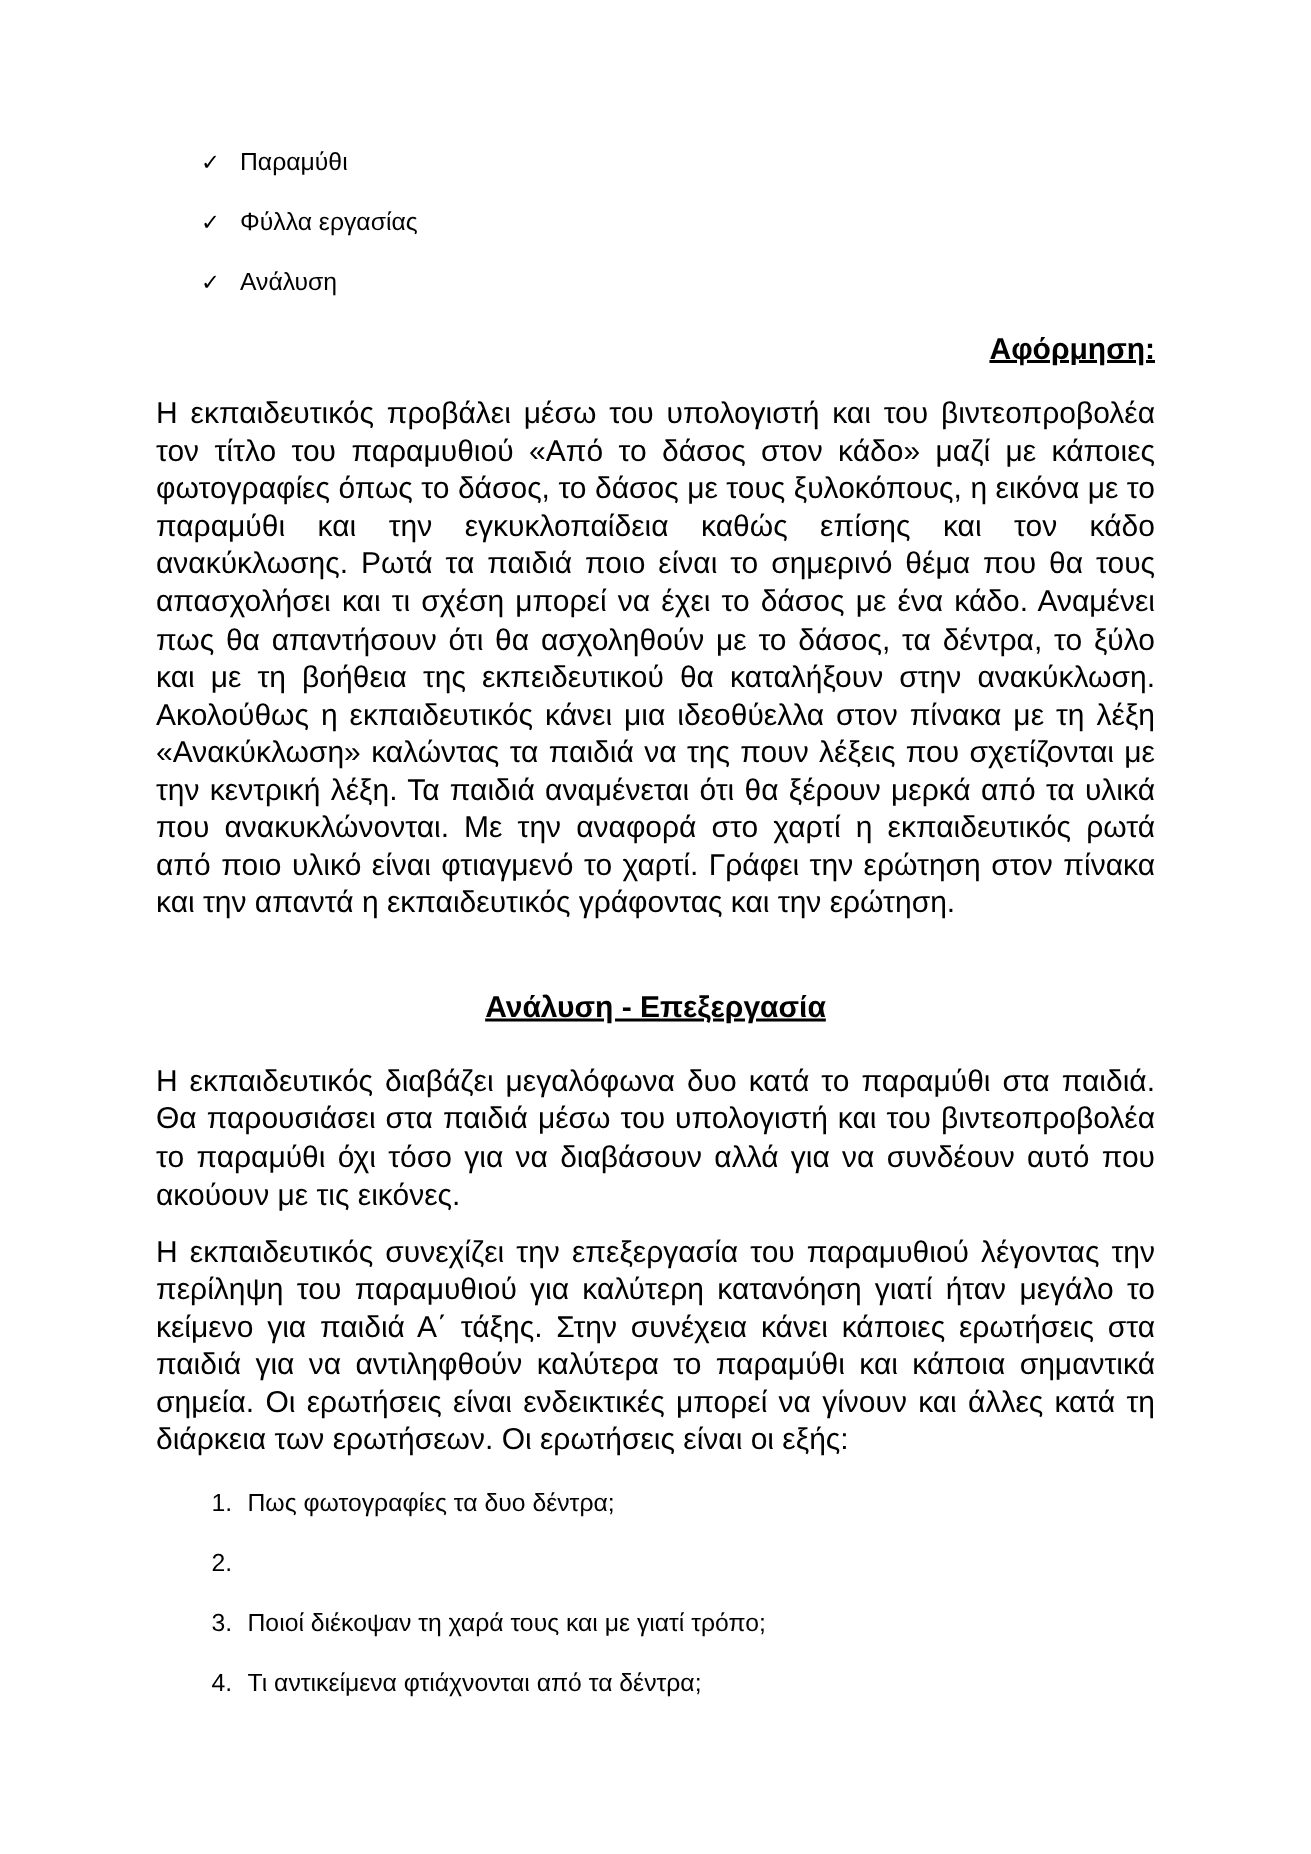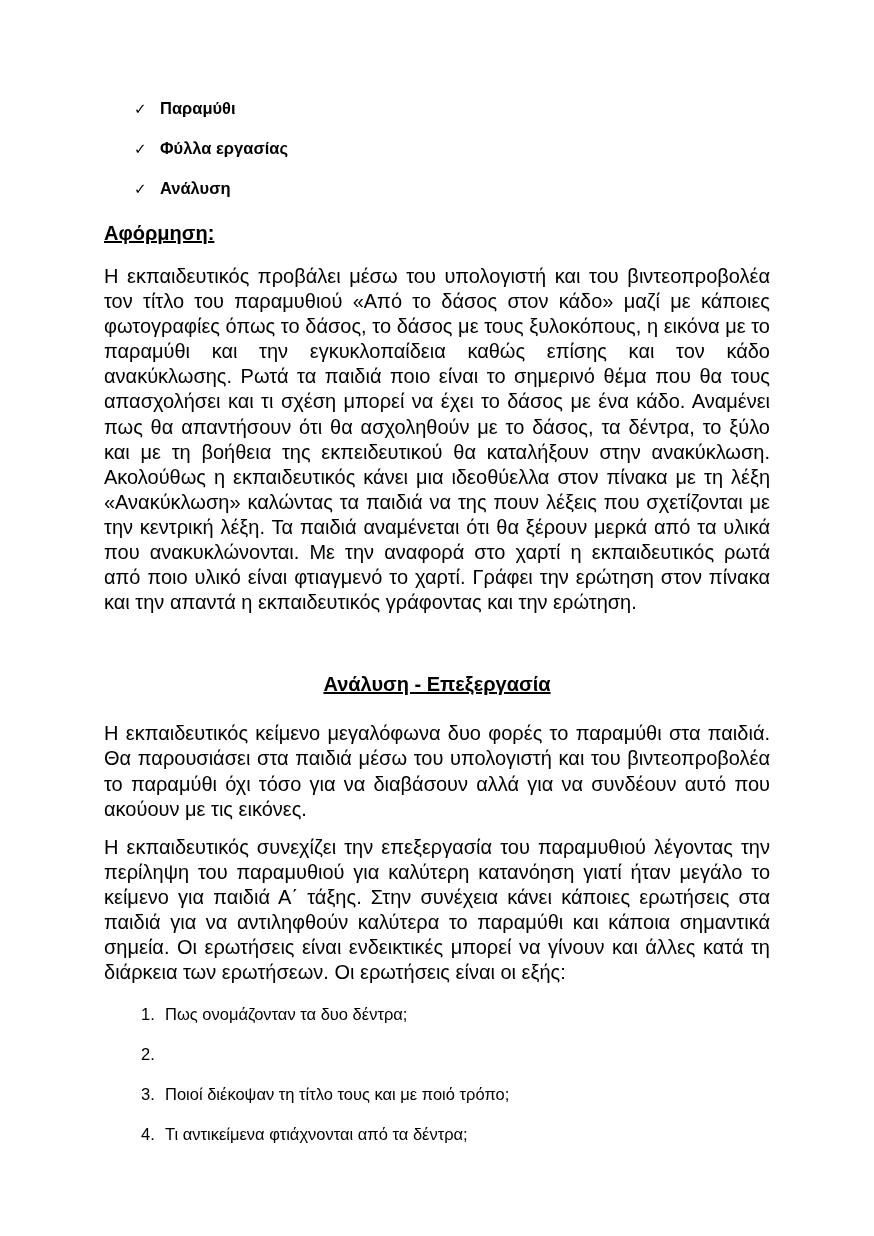--- a/index.html
+++ b/index.html
@@ -20,31 +20,32 @@
     margin: 0 0 23px 30px;
     font-size: 16.5px;
     line-height: 17px;
   }
   .check-mark {
     width: 26px;
     flex: 0 0 26px;
     font-size: 15px;
     color: #000;
   }
-  .check-label { font-weight: bold; }
+  .check-label { font-weight: normal; }
   .section-heading {
     font-size: 20px;
     font-weight: bold;
     text-decoration: underline;
     margin: 0 0 18px 0;
     line-height: 26px;
+    text-align: right;
   }
   .section-heading.centered {
     text-align: center;
-    margin: 56px 0 24px 0;
+    margin: 44px 0 24px 0;
   }
   .body-paragraph {
     font-size: 20px;
     line-height: 25.1px;
     text-align: justify;
     margin: 0 0 13px 0;
   }
   .q-list { margin-top: 17px; }
   .q-item {
     display: flex;
@@ -77,35 +78,35 @@
       <span class="check-label">Ανάλυση</span>
     </div>
   </div>
 
   <h2 class="section-heading">Αφόρμηση:</h2>
 
   <p class="body-paragraph">Η εκπαιδευτικός προβάλει μέσω του υπολογιστή και του βιντεοπροβολέα τον τίτλο του παραμυθιού «Από το δάσος στον κάδο» μαζί με κάποιες φωτογραφίες όπως το δάσος, το δάσος με τους ξυλοκόπους, η εικόνα με το παραμύθι και την εγκυκλοπαίδεια καθώς επίσης και τον κάδο ανακύκλωσης. Ρωτά τα παιδιά ποιο είναι το σημερινό θέμα που θα τους απασχολήσει και τι σχέση μπορεί να έχει το δάσος με ένα κάδο. Αναμένει πως θα απαντήσουν ότι θα ασχοληθούν με το δάσος, τα δέντρα, το ξύλο και με τη βοήθεια της εκπειδευτικού θα καταλήξουν στην ανακύκλωση. Ακολούθως η εκπαιδευτικός κάνει μια ιδεοθύελλα στον πίνακα με τη λέξη «Ανακύκλωση» καλώντας τα παιδιά να της πουν λέξεις που σχετίζονται με την κεντρική λέξη. Τα παιδιά αναμένεται ότι θα ξέρουν μερκά από τα υλικά που ανακυκλώνονται. Με την αναφορά στο χαρτί η εκπαιδευτικός ρωτά από ποιο υλικό είναι φτιαγμενό το χαρτί. Γράφει την ερώτηση στον πίνακα και την απαντά η εκπαιδευτικός γράφοντας και την ερώτηση.</p>
 
   <h2 class="section-heading centered">Ανάλυση - Επεξεργασία</h2>
 
-  <p class="body-paragraph">Η εκπαιδευτικός κείμενο μεγαλόφωνα δυο φορές το παραμύθι στα παιδιά. Θα παρουσιάσει στα παιδιά μέσω του υπολογιστή και του βιντεοπροβολέα το παραμύθι όχι τόσο για να διαβάσουν αλλά για να συνδέουν αυτό που ακούουν με τις εικόνες.</p>
+  <p class="body-paragraph">Η εκπαιδευτικός διαβάζει μεγαλόφωνα δυο κατά το παραμύθι στα παιδιά. Θα παρουσιάσει στα παιδιά μέσω του υπολογιστή και του βιντεοπροβολέα το παραμύθι όχι τόσο για να διαβάσουν αλλά για να συνδέουν αυτό που ακούουν με τις εικόνες.</p>
 
   <p class="body-paragraph">Η εκπαιδευτικός συνεχίζει την επεξεργασία του παραμυθιού λέγοντας την περίληψη του παραμυθιού για καλύτερη κατανόηση γιατί ήταν μεγάλο το κείμενο για παιδιά Α΄ τάξης. Στην συνέχεια κάνει κάποιες ερωτήσεις στα παιδιά για να αντιληφθούν καλύτερα το παραμύθι και κάποια σημαντικά σημεία. Οι ερωτήσεις είναι ενδεικτικές μπορεί να γίνουν και άλλες κατά τη διάρκεια των ερωτήσεων. Οι ερωτήσεις είναι οι εξής:</p>
 
   <div class="q-list">
     <div class="q-item">
       <span class="q-num">1.</span>
-      <span class="q-text">Πως ονομάζονταν τα δυο δέντρα;</span>
+      <span class="q-text">Πως φωτογραφίες τα δυο δέντρα;</span>
     </div>
     <div class="q-item">
       <span class="q-num">2.</span>
     </div>
     <div class="q-item">
       <span class="q-num">3.</span>
-      <span class="q-text">Ποιοί διέκοψαν τη τίτλο τους και με ποιό τρόπο;</span>
+      <span class="q-text">Ποιοί διέκοψαν τη χαρά τους και με γιατί τρόπο;</span>
     </div>
     <div class="q-item">
       <span class="q-num">4.</span>
       <span class="q-text">Τι αντικείμενα φτιάχνονται από τα δέντρα;</span>
     </div>
   </div>
 
 </div>
 
 </body></html>

